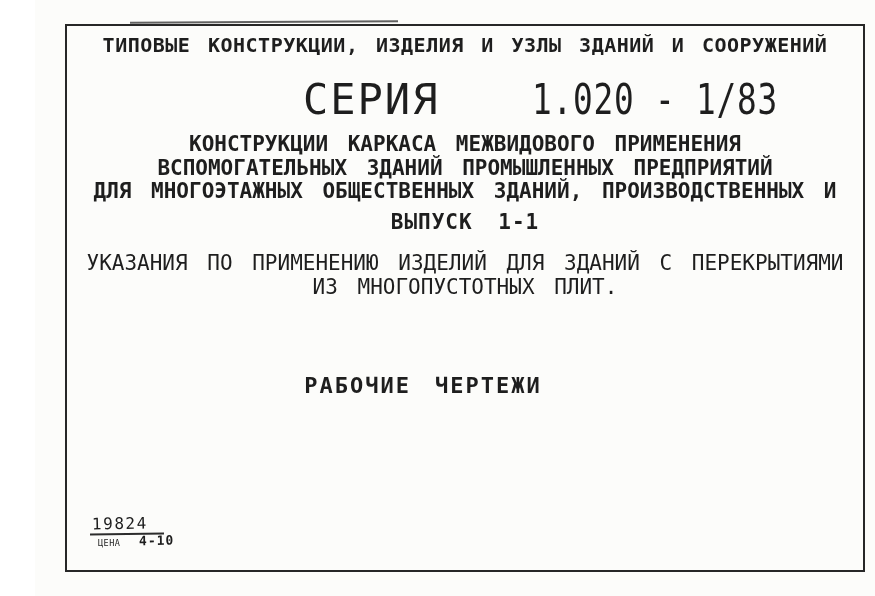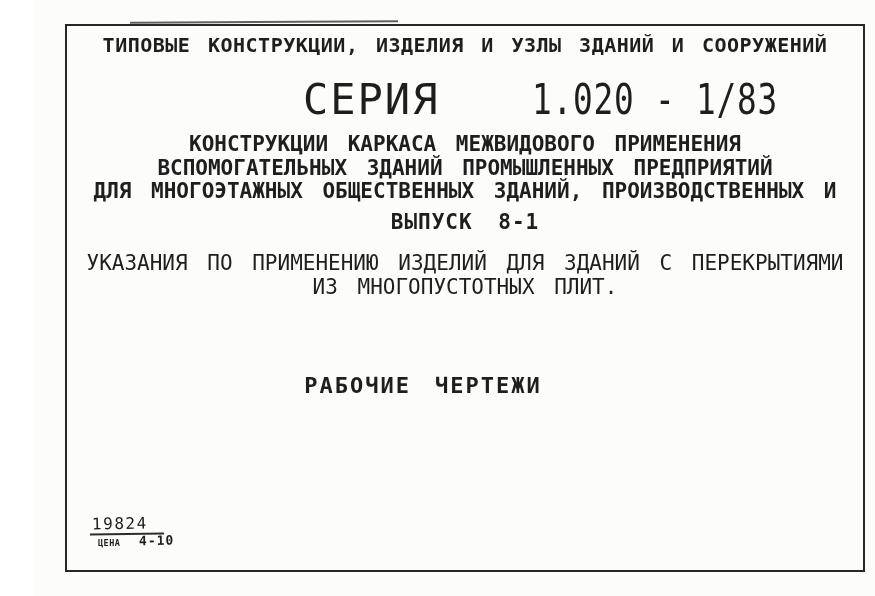--- a/index.html
+++ b/index.html
@@ -115,21 +115,21 @@
     transform: rotate(-1.2deg);
   }
   .stamp-rule {
     position: absolute; left: 55px; top: 533px;
     width: 74px; height: 2px;
     background: #2c2c2c;
     transform: rotate(-0.8deg);
   }
   .stamp-price-label {
     position: absolute; left: 63px; top: 538px;
-    font-size: 8.5px; font-weight: bold; letter-spacing: 0.5px;
+    font-size: 8.5px; font-weight: normal; letter-spacing: 0.5px;
   }
   .stamp-price-value {
     position: absolute; left: 104px; top: 533px;
     font-size: 13px; font-weight: bold; letter-spacing: 1px;
     transform: rotate(-1deg);
   }
 
   .watermark {
     position: absolute; left: 843px; top: 414px;
     font-family: "Liberation Sans", sans-serif;
@@ -154,21 +154,21 @@
     <span class="series-label">СЕРИЯ</span>
     <span class="series-number">1.020 - 1/83</span>
   </div>
 
   <div class="title-block">
     <div>КОНСТРУКЦИИ КАРКАСА МЕЖВИДОВОГО ПРИМЕНЕНИЯ</div>
     <div>ВСПОМОГАТЕЛЬНЫХ ЗДАНИЙ ПРОМЫШЛЕННЫХ ПРЕДПРИЯТИЙ</div>
     <div>ДЛЯ МНОГОЭТАЖНЫХ ОБЩЕСТВЕННЫХ ЗДАНИЙ, ПРОИЗВОДСТВЕННЫХ И</div>
   </div>
 
-  <div class="issue-line">ВЫПУСК 8-1</div>
+  <div class="issue-line">ВЫПУСК 1-1</div>
 
   <div class="subtitle-block">
     <div>УКАЗАНИЯ ПО ПРИМЕНЕНИЮ ИЗДЕЛИЙ ДЛЯ ЗДАНИЙ С ПЕРЕКРЫТИЯМИ</div>
     <div>ИЗ МНОГОПУСТОТНЫХ ПЛИТ.</div>
   </div>
 
   <div class="doctype-line">РАБОЧИЕ ЧЕРТЕЖИ</div>
 
   <div class="stamp-code">19824</div>
   <div class="stamp-rule"></div>

